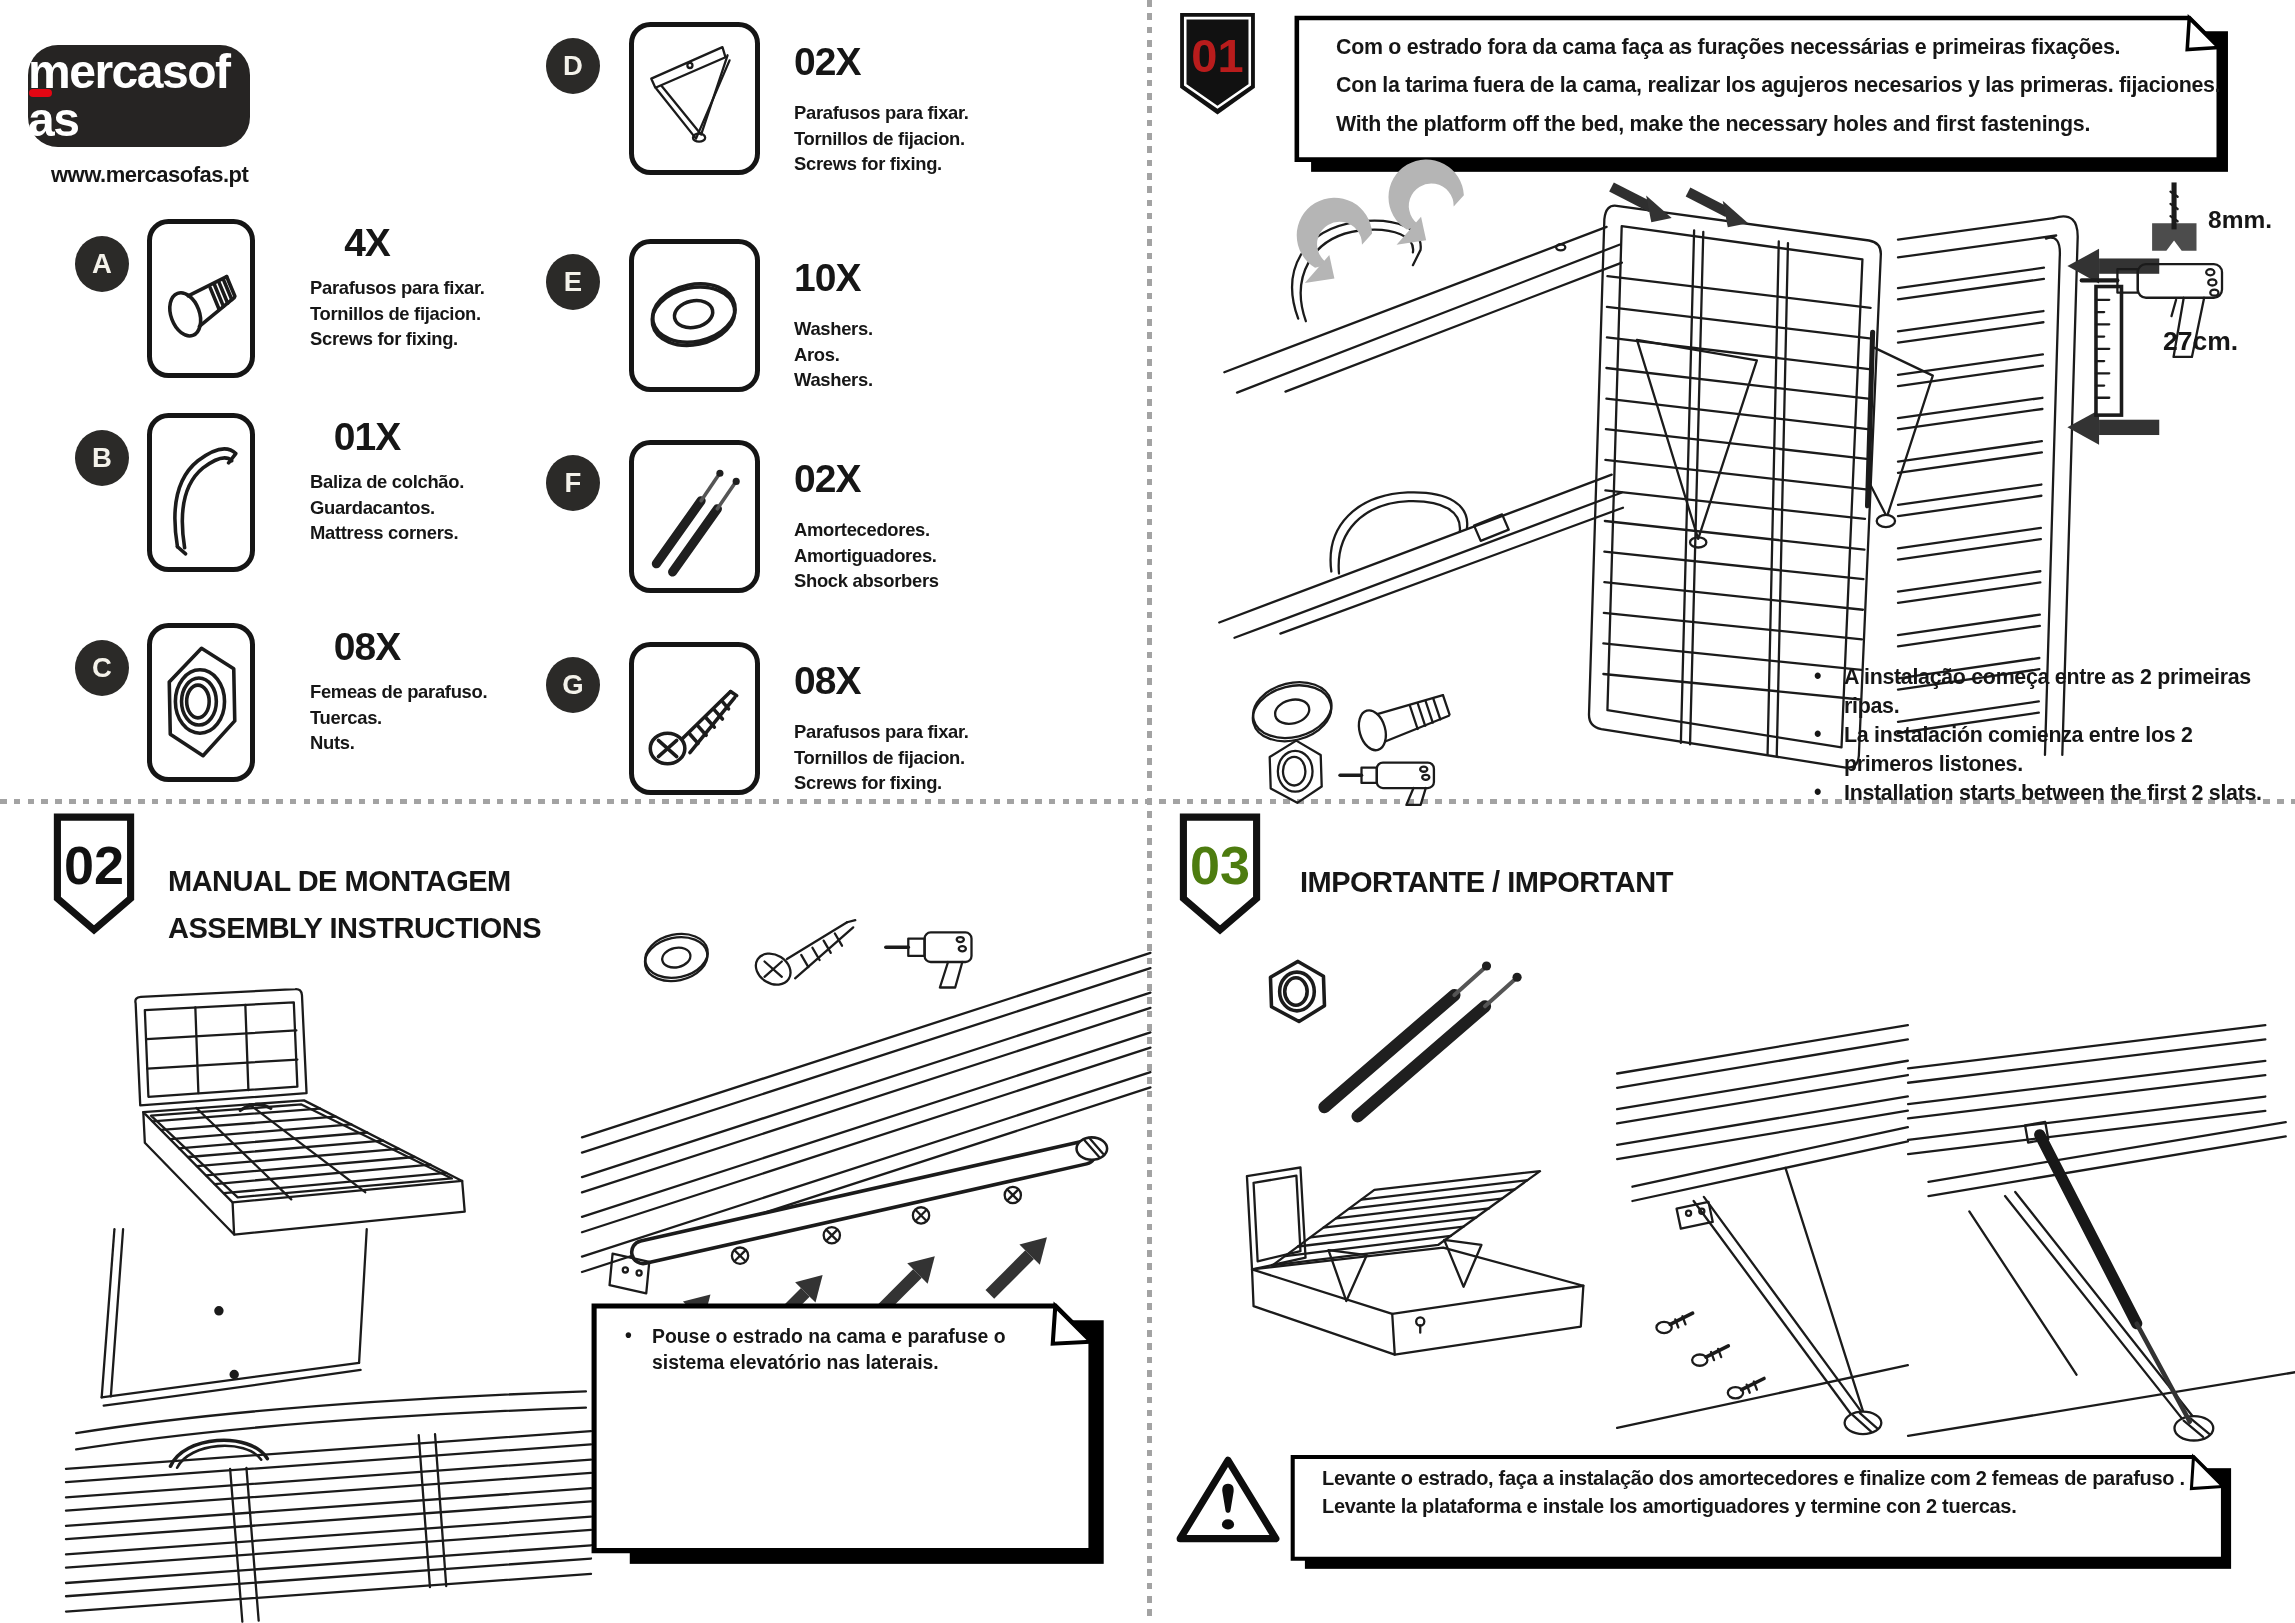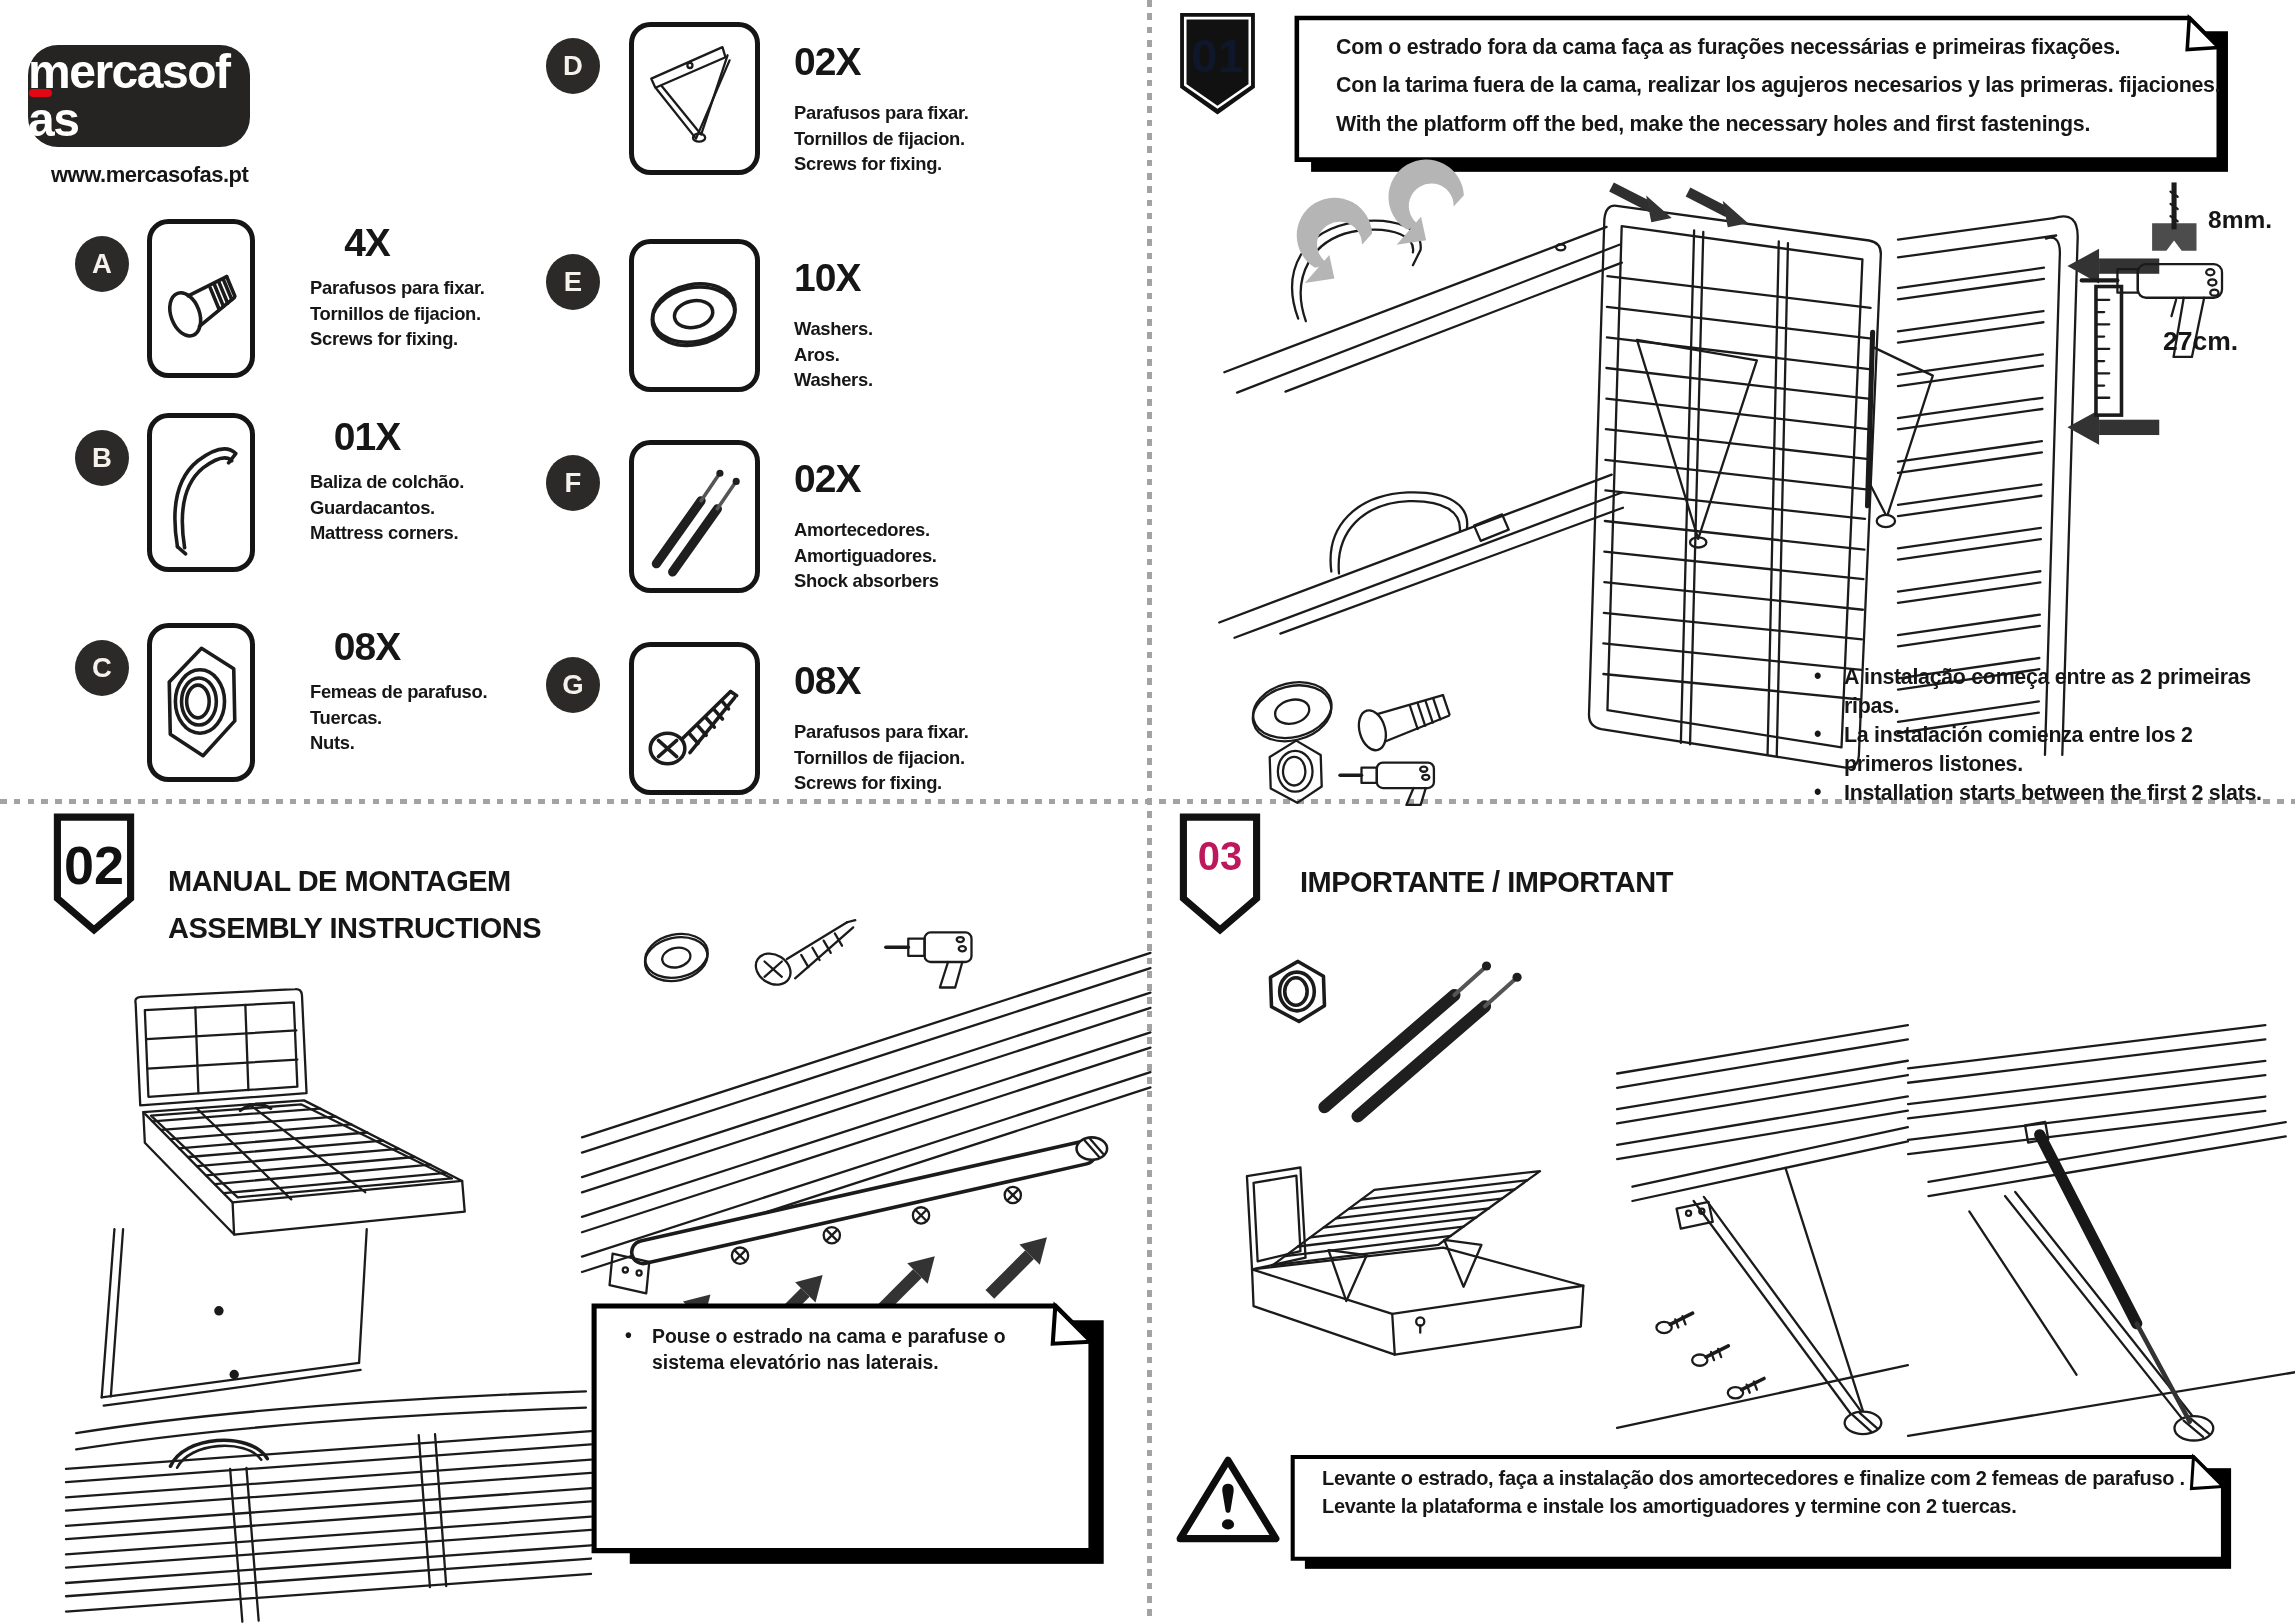--- a/index.html
+++ b/index.html
@@ -191,21 +191,21 @@
     <div>Parafusos para fixar.</div>
     <div>Tornillos de fijacion.</div>
     <div>Screws for fixing.</div>
   </div>
 
   <div class="abs" style="left:1179px;top:12.2px;width:77px;height:105px;">
     <svg width="77" height="105" viewBox="0 0 150 205">
       <polygon points="2,2 148,2 148,148 75,200 2,148" fill="#111"></polygon>
       <polygon points="12,12 138,12 138,142 75,186 12,142" fill="none" stroke="#fff" stroke-width="5"></polygon>
     </svg>
-    <div class="badge-num" style="top:16.3px;font-size:47px;color:#0f172a;">01</div>
+    <div class="badge-num" style="top:16.3px;font-size:47px;color:#b91c1c;">01</div>
   </div>
 
   <div class="abs" style="left:1296px;top:18.4px;width:923px;height:142px;">
     <svg width="944" height="163" viewBox="0 0 1850 320">
       <rect x="28" y="26" width="1800" height="276" fill="#000"></rect>
       <polygon points="0,0 1752,0 1810,58 1810,278 0,278" fill="#fff" stroke="#000" stroke-width="9"></polygon>
       <polygon points="1752,0 1810,58 1748,62" fill="#fff" stroke="#000" stroke-width="7"></polygon>
     </svg>
     <div class="note-line" style="left:40px;top:16.3px;font-size:21.4px;">Com o estrado fora da cama faça as furações necessárias e primeiras fixações.</div>
     <div class="note-line" style="left:40px;top:55px;font-size:21.4px;">Con la tarima fuera de la cama, realizar los agujeros necesarios y las primeras. fijaciones.</div>
@@ -532,21 +532,21 @@
     </svg>
     <div class="abs" style="left:28px;top:18.4px;width:428px;font-size:19.4px;line-height:25.5px;">
       <div class="bullet-item" style="margin-bottom:30px;padding-left:30px;">Pouse o estrado na cama e parafuse o sistema elevatório nas laterais.</div>
     </div>
   </div>
 
   <div class="abs" style="left:1179px;top:813px;width:82px;height:122px;">
     <svg width="82" height="122" viewBox="0 0 160 240">
       <polygon points="8,8 152,8 152,168 80,230 8,168" fill="#fff" stroke="#111" stroke-width="14"></polygon>
     </svg>
-    <div class="badge-num" style="top:21.4px;font-size:40px;color:#be185d;">03</div>
+    <div class="badge-num" style="top:21.4px;font-size:54px;color:#4d7c0f;">03</div>
   </div>
   <div class="abs titleline" style="left:1300px;top:866px;font-size:29px;">IMPORTANTE / IMPORTANT</div>
 
   <svg class="abs" style="left:1240px;top:939px;" width="332" height="214" viewBox="0 0 650 420">
     <g class="ink2">
       <polygon points="113,44 163,73 165,131 115,162 61,133 59,75"></polygon>
       <ellipse cx="111" cy="103" rx="34" ry="38"></ellipse>
         <ellipse cx="109" cy="103" rx="22" ry="27"></ellipse>
     </g>
     <g stroke-linecap="round">

